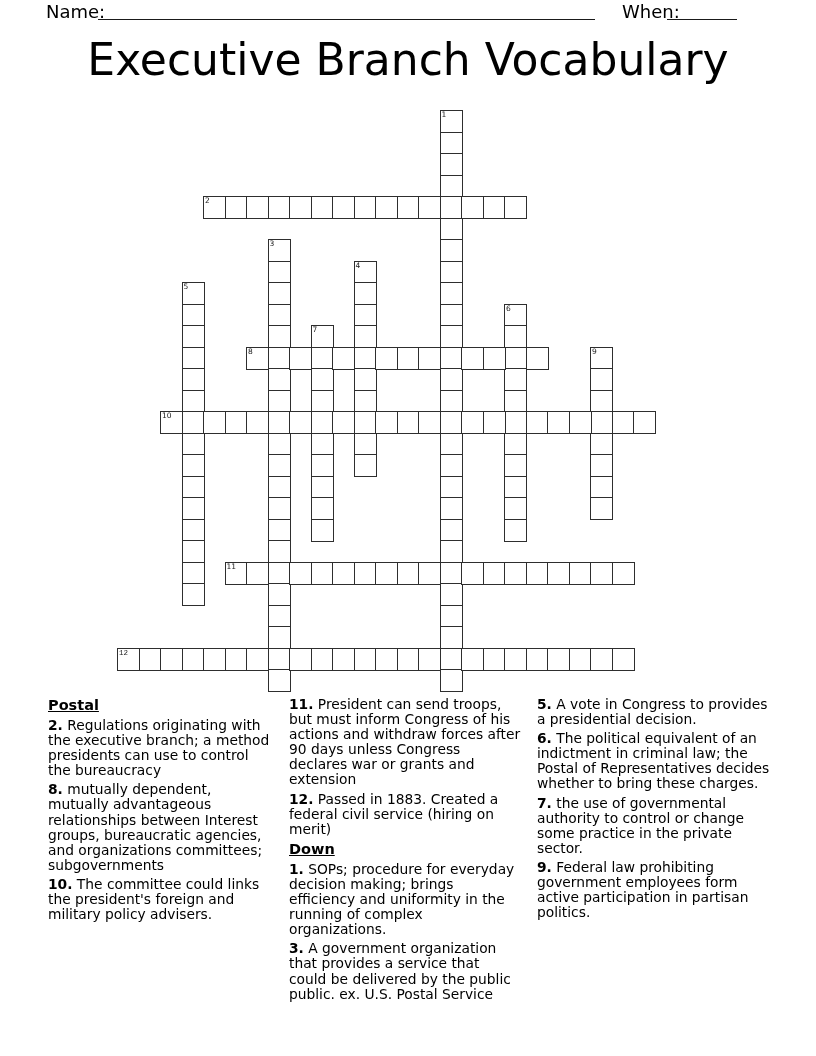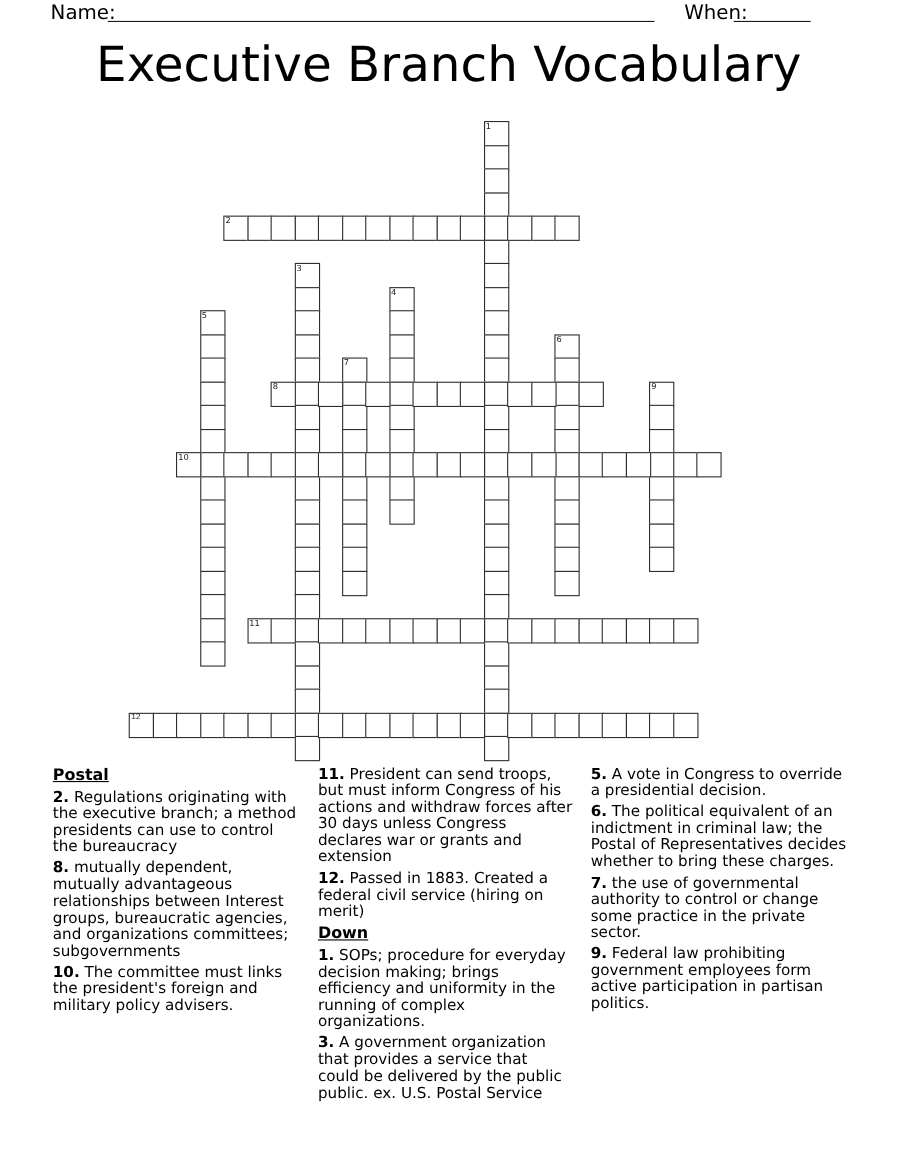--- a/index.html
+++ b/index.html
@@ -261,28 +261,28 @@
     <div class="cell" style="left: 568.5px; top: 647.5px;"></div>
     <div class="cell" style="left: 590px; top: 647.5px;"></div>
     <div class="cell" style="left: 611.5px; top: 647.5px;"></div>
   </div>
 
 <div id="clues">
   <div class="clue-col" id="clue-col-1">
       <p class="clue-heading">Postal</p>
       <p class="clue"><span class="cnum">2.</span><span> Regulations originating with the executive branch; a method presidents can use to control the bureaucracy</span></p>
       <p class="clue"><span class="cnum">8.</span><span> mutually dependent, mutually advantageous relationships between Interest groups, bureaucratic agencies, and organizations committees; subgovernments</span></p>
-      <p class="clue"><span class="cnum">10.</span><span> The committee must links the president's foreign and military policy advisers.</span></p>
+      <p class="clue"><span class="cnum">10.</span><span> The committee could links the president's foreign and military policy advisers.</span></p>
     </div>
   <div class="clue-col" id="clue-col-2">
-      <p class="clue"><span class="cnum">11.</span><span> President can send troops, but must inform Congress of his actions and withdraw forces after 30 days unless Congress declares war or grants and extension</span></p>
+      <p class="clue"><span class="cnum">11.</span><span> President can send troops, but must inform Congress of his actions and withdraw forces after 90 days unless Congress declares war or grants and extension</span></p>
       <p class="clue"><span class="cnum">12.</span><span> Passed in 1883. Created a federal civil service (hiring on merit)</span></p>
       <p class="clue-heading">Down</p>
       <p class="clue"><span class="cnum">1.</span><span> SOPs; procedure for everyday decision making; brings efficiency and uniformity in the running of complex organizations.</span></p>
       <p class="clue"><span class="cnum">3.</span><span> A government organization that provides a service that could be delivered by the public public. ex. U.S. Postal Service</span></p>
     </div>
   <div class="clue-col" id="clue-col-3">
-      <p class="clue"><span class="cnum">5.</span><span> A vote in Congress to override a presidential decision.</span></p>
+      <p class="clue"><span class="cnum">5.</span><span> A vote in Congress to provides a presidential decision.</span></p>
       <p class="clue"><span class="cnum">6.</span><span> The political equivalent of an indictment in criminal law; the Postal of Representatives decides whether to bring these charges.</span></p>
       <p class="clue"><span class="cnum">7.</span><span> the use of governmental authority to control or change some practice in the private sector.</span></p>
       <p class="clue"><span class="cnum">9.</span><span> Federal law prohibiting government employees form active participation in partisan politics.</span></p>
     </div>
 </div>
 
 </body></html>

